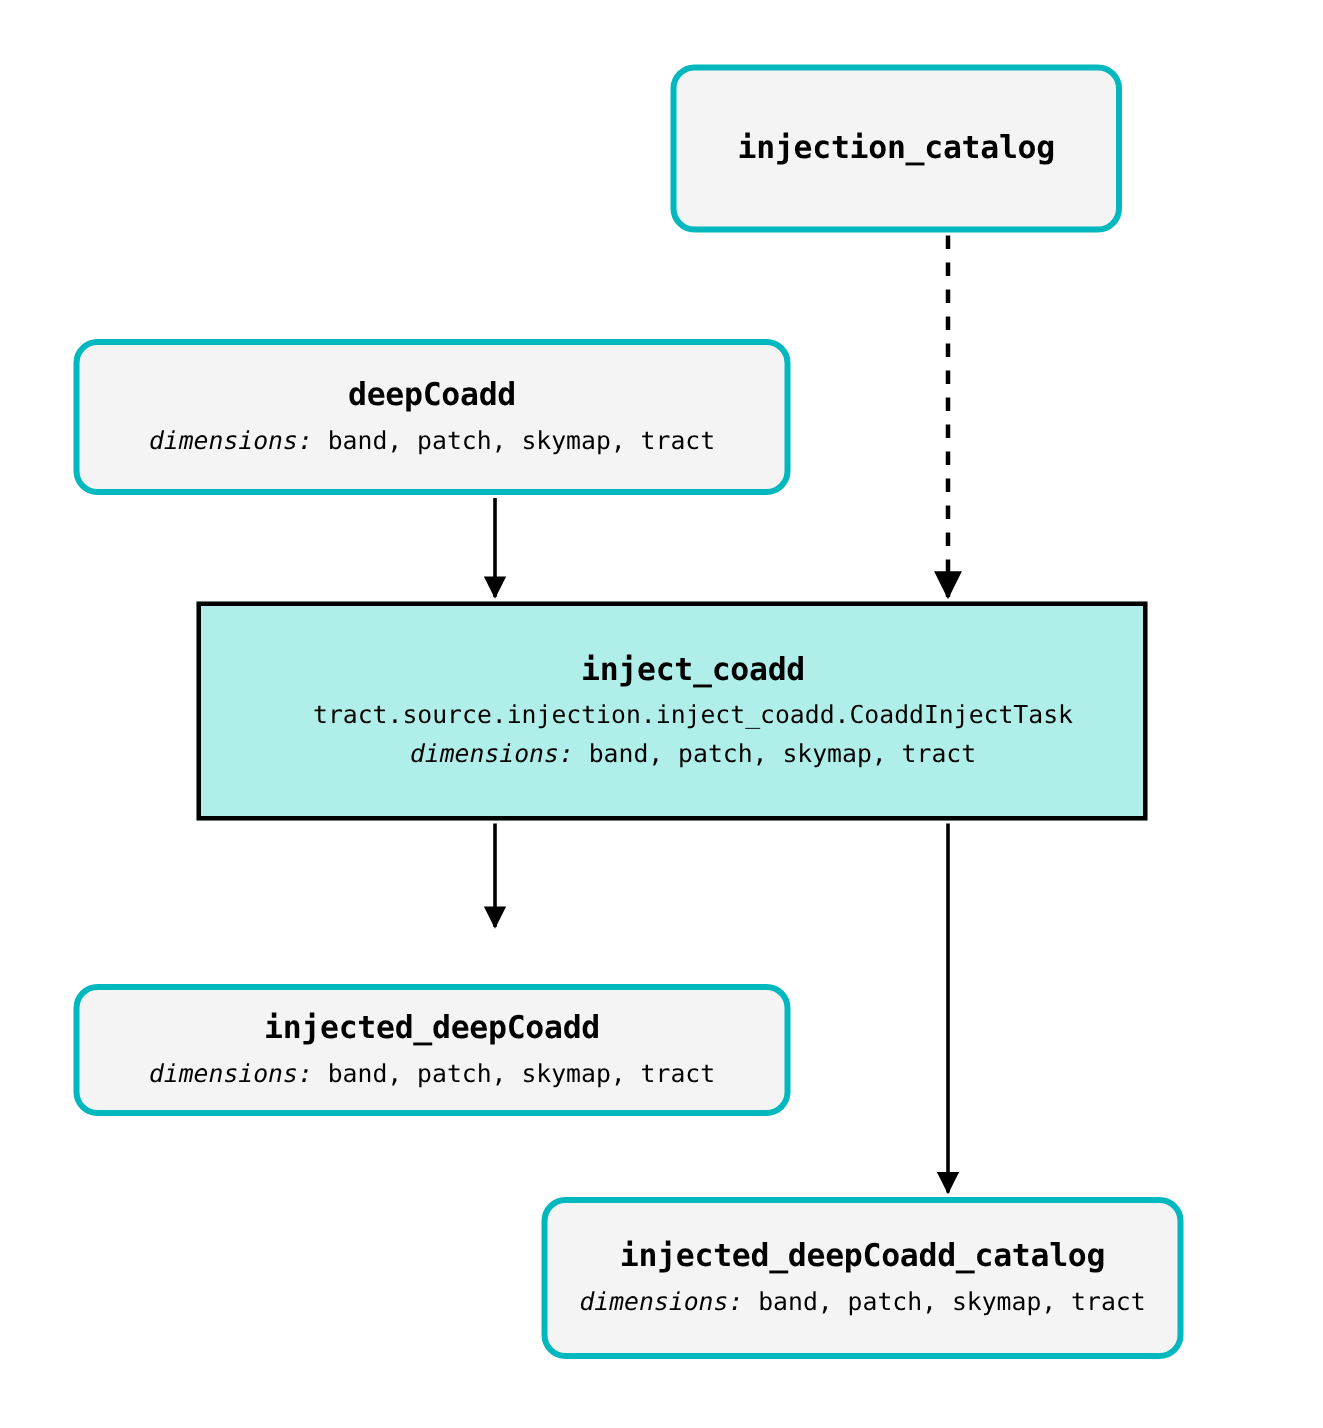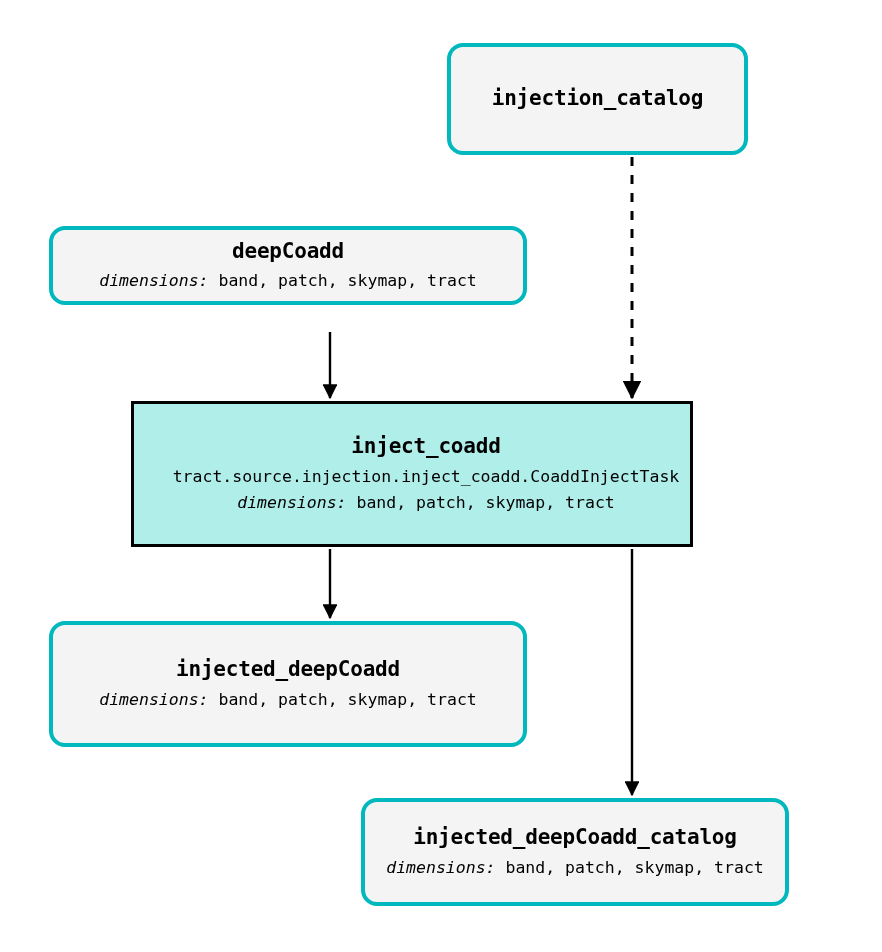--- a/index.html
+++ b/index.html
@@ -93,38 +93,38 @@
 
     <line x1="330" y1="549" x2="330" y2="618" stroke="#000000" stroke-width="2.4" marker-end="url(#arrowhead)"></line>
 
     <line x1="632" y1="549" x2="632" y2="795" stroke="#000000" stroke-width="2.4" marker-end="url(#arrowhead)"></line>
   </svg>
 
   <div class="node dataset" style="left:447px; top:43px; width:301px; height:112px;">
     <div class="node-title">injection_catalog</div>
   </div>
 
-  <div class="node dataset" style="left:49px; top:226px; width:478px; height:79px;">
+  <div class="node dataset" style="left:49px; top:226px; width:478px; height:104px;">
     <div class="node-title">deepCoadd</div>
     <div class="node-sub">
       <span class="dims-label">dimensions:</span>
       <span>band, patch, skymap, tract</span>
     </div>
   </div>
 
-  <div class="node task" style="left:131px; top:401px; width:562px; height:146px;padding-left:28px;">
+  <div class="node task" style="left:131px; top:401px; width:634px; height:146px;padding-left:28px;">
     <div class="node-title">inject_coadd</div>
     <div class="node-sub">tract.source.injection.inject_coadd.CoaddInjectTask</div>
     <div class="node-sub dims">
       <span class="dims-label">dimensions:</span>
       <span>band, patch, skymap, tract</span>
     </div>
   </div>
 
-  <div class="node dataset" style="left:49px; top:621px; width:478px; height:126px;">
+  <div class="node dataset" style="left:49px; top:656px; width:478px; height:88px;">
     <div class="node-title">injected_deepCoadd</div>
     <div class="node-sub">
       <span class="dims-label">dimensions:</span>
       <span>band, patch, skymap, tract</span>
     </div>
   </div>
 
   <div class="node dataset" style="left:361px; top:798px; width:428px; height:108px;">
     <div class="node-title">injected_deepCoadd_catalog</div>
     <div class="node-sub">

